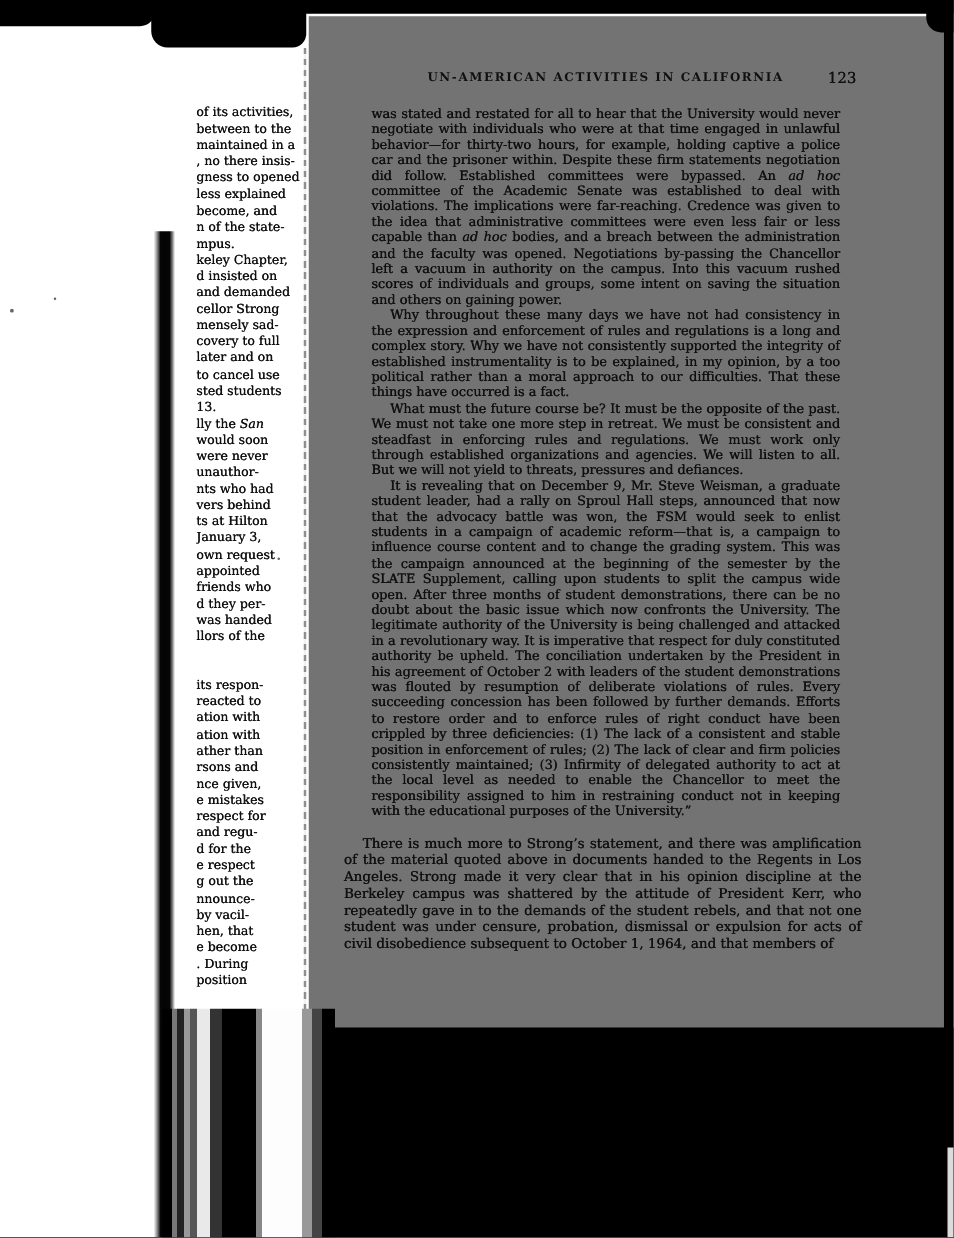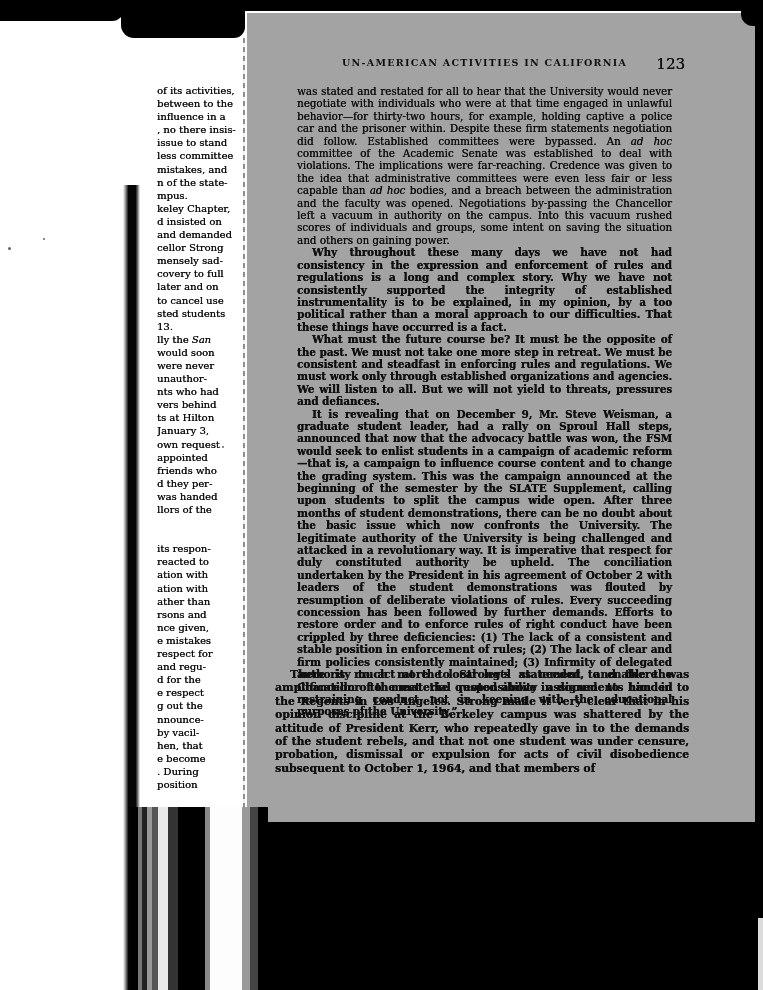--- a/index.html
+++ b/index.html
@@ -26,47 +26,47 @@
         #555 22px,#555 28px,#e9e9e9 28px,#e9e9e9 38px,#333 38px,#333 48px,
         #000 48px,#000 75px,#888 75px,#888 80px,#fdfdfd 80px,#fdfdfd 112px,
         #999 112px,#999 120px,#444 120px,#444 128px,#000 128px,#000 138px);}
   .speck{position:absolute;width:3px;height:3px;background:#222;border-radius:50%;opacity:.7;}
   
   .left-frags{position:absolute;left:117px;top:84px;width:118px;
       font-size:10px;line-height:13.1px;white-space:nowrap;overflow:hidden;
       text-shadow:.25px 0 0 currentColor;margin-left:40px;}
   .frag-line{height:13.1px;}
   
-  .right-page{position:absolute;left:247px;top:13px;width:508px;height:811px;background:#a3a3a3;}
+  .right-page{position:absolute;left:247px;top:13px;width:508px;height:811px;background:#737373;}
   .running-header{position:absolute;left:50px;top:44px;width:375px;text-align:center;
       font-size:9.5px;font-weight:700;letter-spacing:1.3px;}
-  .page-number{position:absolute;left:398px;top:42px;width:40px;font-size:15px;text-align:right;
+  .page-number{position:absolute;left:398px;top:42px;width:40px;font-size:12px;text-align:right;
       text-shadow:.25px 0 0 currentColor;}
   .quote-block{position:absolute;left:50px;top:72px;width:375px;
       font-size:10.3px;line-height:12.4px;text-align:justify;
       text-shadow:.3px 0 0 currentColor;}
   .closing-para{position:absolute;left:28px;top:655px;width:414px;
       font-size:10.8px;line-height:13.4px;text-align:justify;
       text-shadow:.3px 0 0 currentColor;}
   p.para{margin:0;}
-  p.para.indent{text-indent:15px;font-weight:bold;}
+  p.para.indent{text-indent:15px;}
 </style>
 </head>
 <body>
 
 <div id="scan">
 
   <div class="left-frags">
       <div class="frag-line">of its activities,</div>
       <div class="frag-line">between to the</div>
-      <div class="frag-line">influence in a</div>
+      <div class="frag-line">maintained in a</div>
       <div class="frag-line">, no there insis-</div>
-      <div class="frag-line">issue to stand</div>
-      <div class="frag-line">less committee</div>
-      <div class="frag-line">mistakes, and</div>
+      <div class="frag-line">gness to opened</div>
+      <div class="frag-line">less explained</div>
+      <div class="frag-line">become, and</div>
       <div class="frag-line">n of the state-</div>
       <div class="frag-line">mpus.</div>
       <div class="frag-line">keley Chapter,</div>
       <div class="frag-line">d insisted on</div>
       <div class="frag-line">and demanded</div>
       <div class="frag-line">cellor Strong</div>
       <div class="frag-line">mensely sad-</div>
       <div class="frag-line">covery to full</div>
       <div class="frag-line">later and on</div>
       <div class="frag-line">to cancel use</div>

